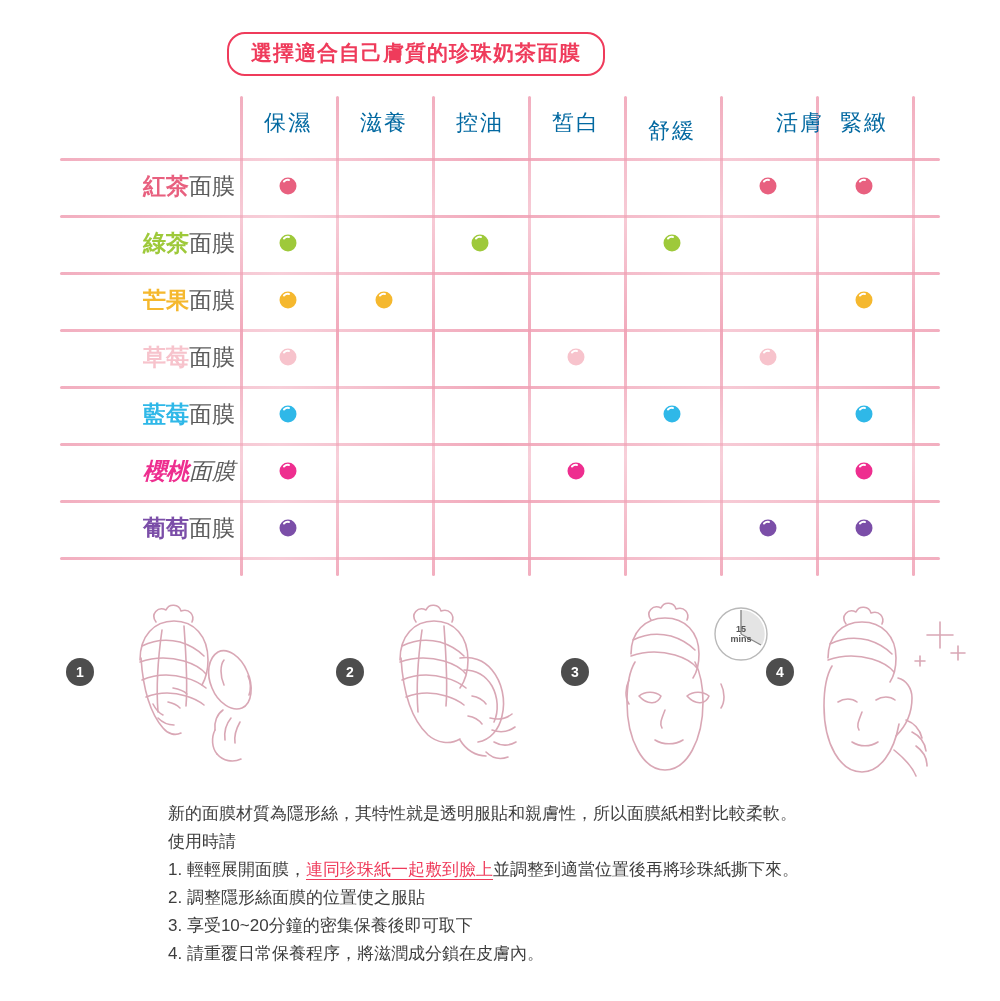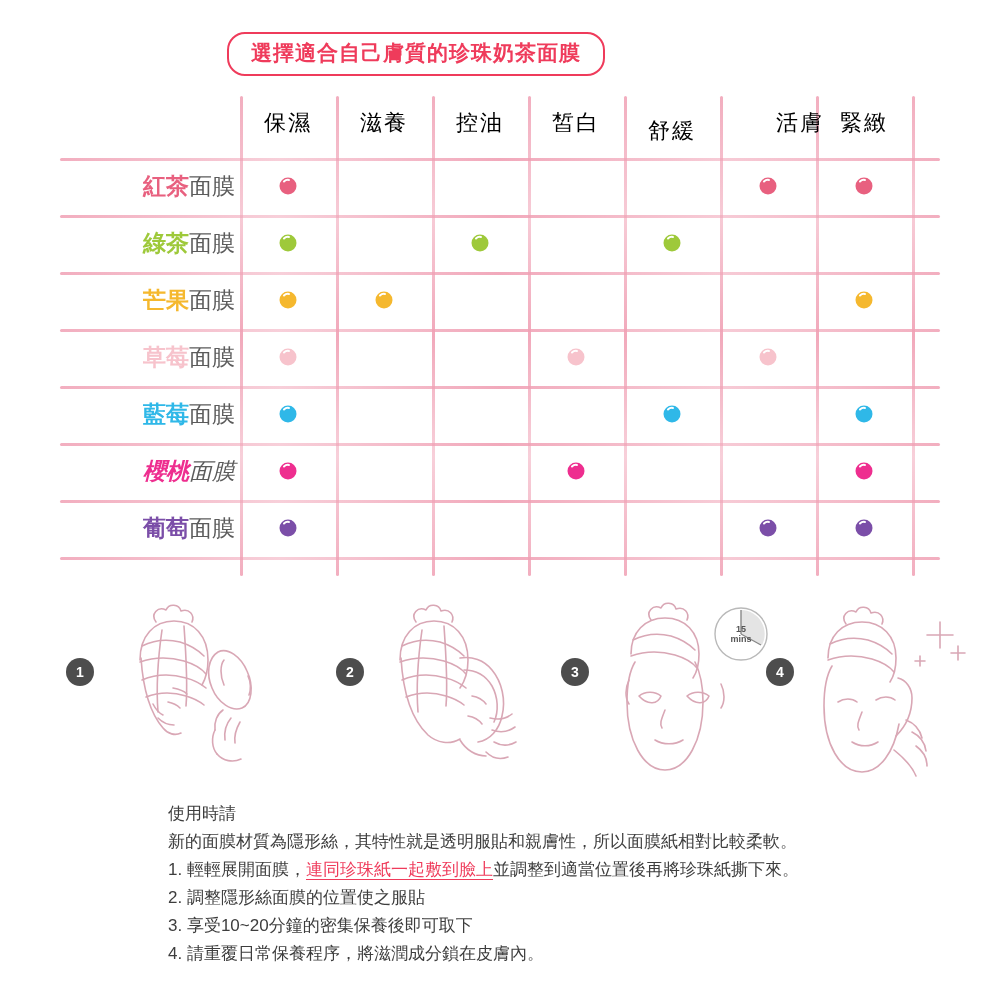--- a/index.html
+++ b/index.html
@@ -66,21 +66,21 @@
         rgba(240,160,180,0.9), rgba(240,160,180,0.55),
         rgba(240,160,180,0.85));
     border-radius: 2px;
   }
   .col-head {
     position: absolute;
     top: 12px;
     width: 96px;
     text-align: center;
     font-size: 22px;
-    color: #000000;
+    color: #0369a1;
     letter-spacing: 2px;
   }
   .row-label {
     position: absolute;
     left: 0;
     width: 175px;
     text-align: right;
     font-size: 23px;
     font-weight: 700;
     white-space: nowrap;
@@ -436,21 +436,21 @@
           <path d="M142 22 L142 48 M129 35 L155 35"></path>
           <path d="M160 46 L160 60 M153 53 L167 53"></path>
           <path d="M122 56 L122 66 M117 61 L127 61"></path>
         </g>
       </svg>
     </div>
   </div>
 </div>
 
 <div class="notes">
+  <p>新的面膜材質為隱形絲，其特性就是透明服貼和親膚性，所以面膜紙相對比較柔軟。</p>
   <p>使用時請</p>
-  <p>新的面膜材質為隱形絲，其特性就是透明服貼和親膚性，所以面膜紙相對比較柔軟。</p>
   <p>
     <span>1. 輕輕展開面膜，</span><span class="hl">連同珍珠紙一起敷到臉上</span><span>並調整到適當位置後再將珍珠紙撕下來。</span>
   </p>
   <p>2. 調整隱形絲面膜的位置使之服貼</p>
   <p>3. 享受10~20分鐘的密集保養後即可取下</p>
   <p>4. 請重覆日常保養程序，將滋潤成分鎖在皮膚內。</p>
 </div>
 
 </body></html>

